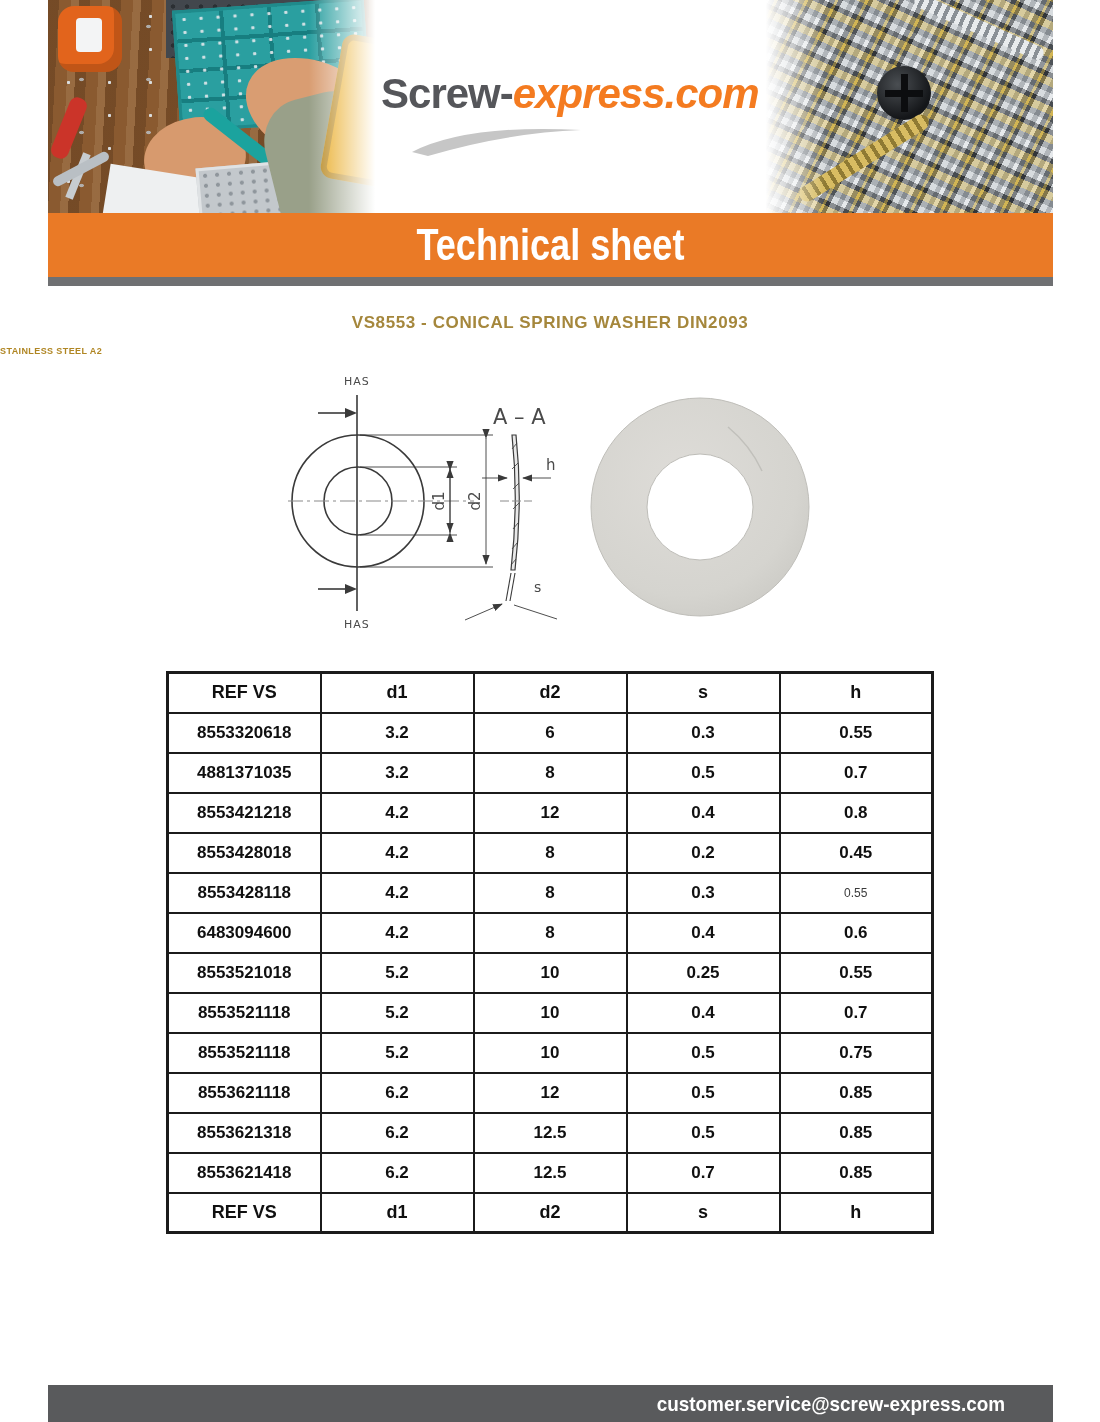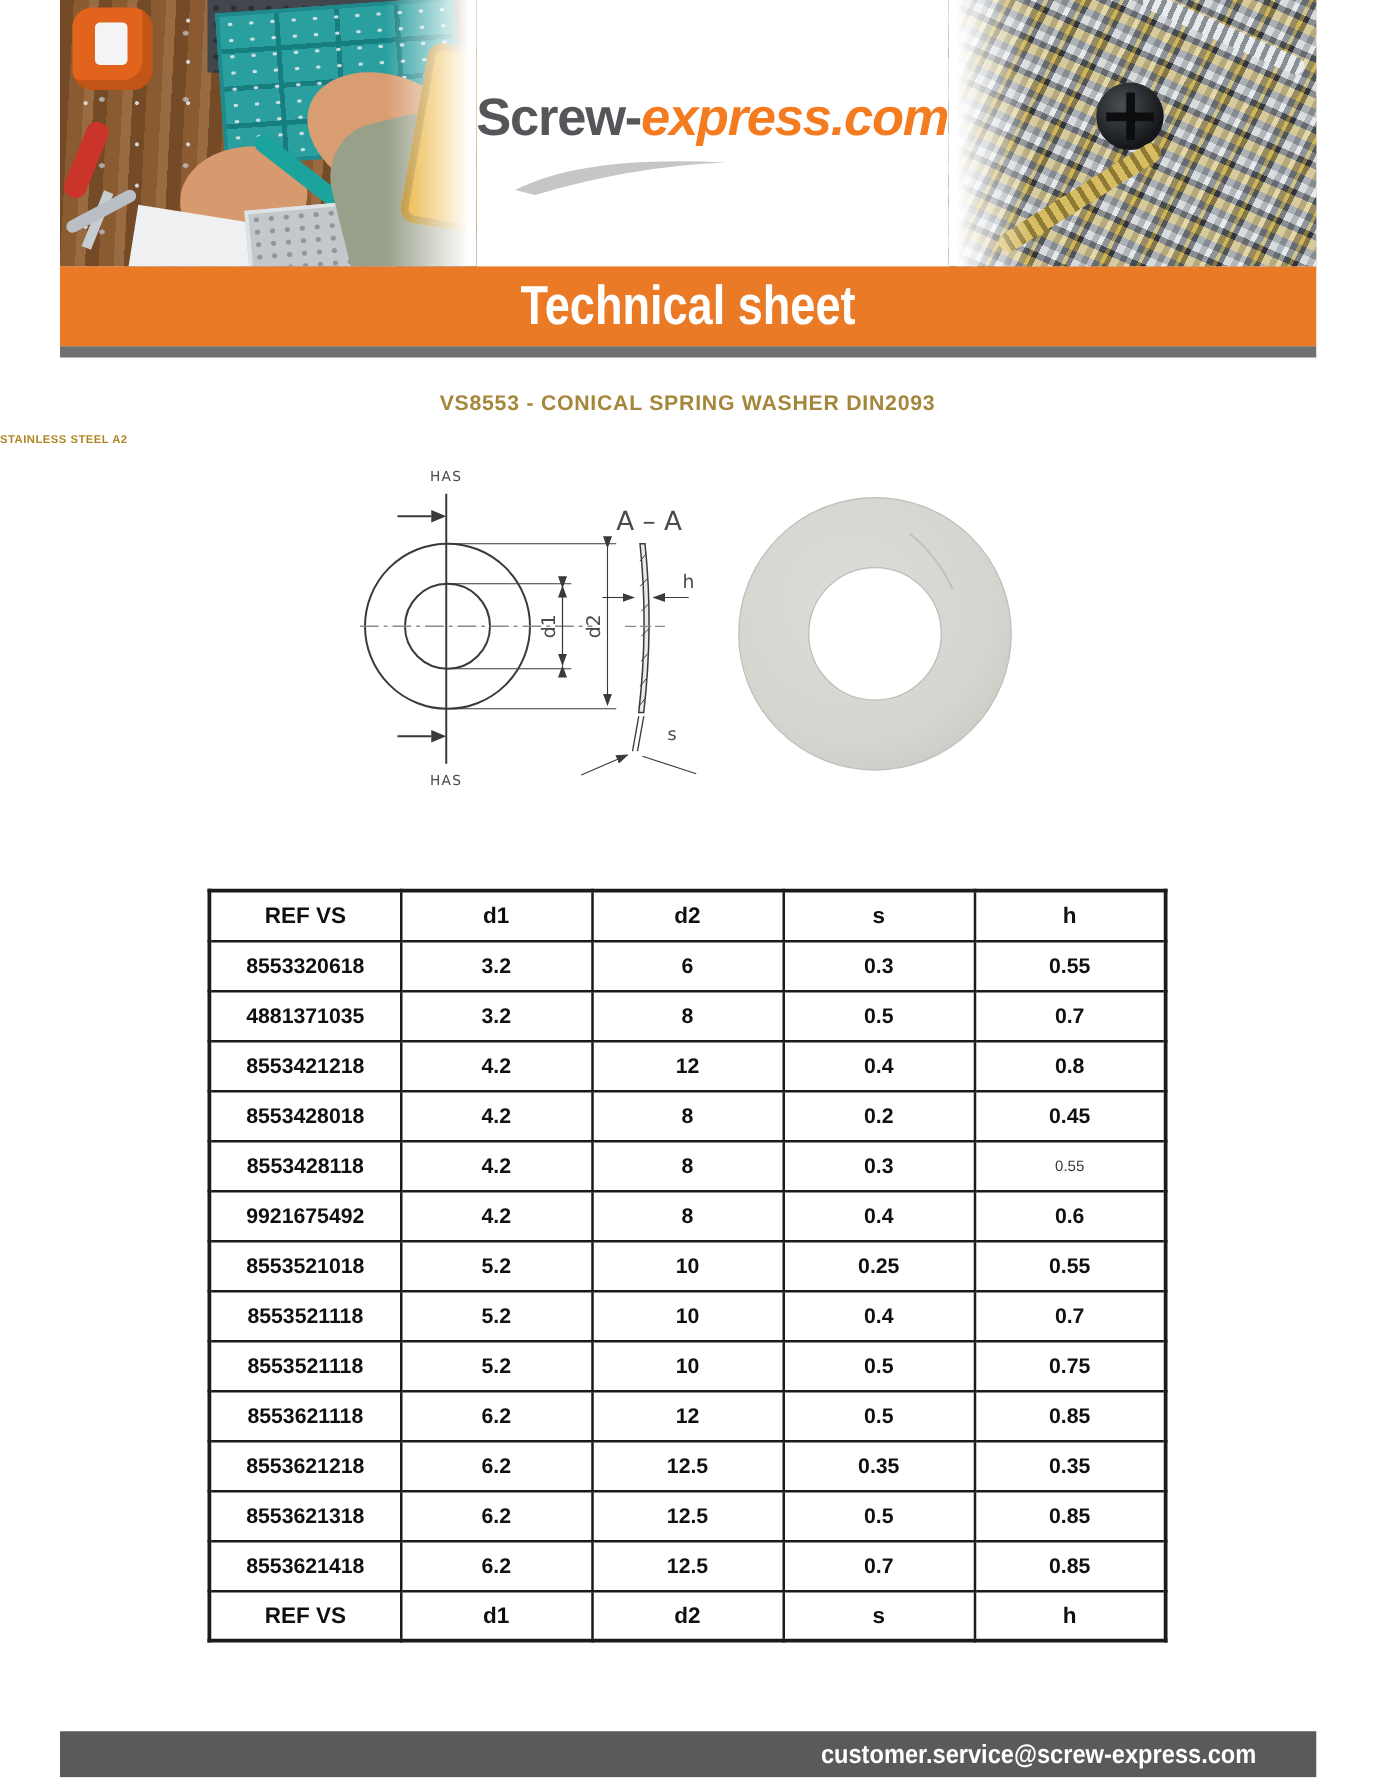--- a/index.html
+++ b/index.html
@@ -69,21 +69,21 @@
 
   
   .sheet-title { margin-top:27px; text-align:center; color:#a5873c; font-weight:bold; font-size:17px; letter-spacing:.6px; }
   .sheet-subtitle { margin-top:13px; text-align:left; color:#b08623; font-weight:bold; font-size:9px; letter-spacing:.4px; }
 
   
   .drawing-wrap { margin:15px 0 0 260px; width:560px; height:268px; }
   .drawing-wrap svg text { font-family:"DejaVu Sans", sans-serif; fill:#4a4a4a; }
 
   
-  table.spec-table { border-collapse:collapse; table-layout:fixed; width:766px; margin:72px auto 0; border:3px solid #1b1b1b; }
+  table.spec-table { border-collapse:collapse; table-layout:fixed; width:766px; margin:32px auto 0; border:3px solid #1b1b1b; }
   .spec-table th, .spec-table td { width:153px; height:40px; border:2px solid #1b1b1b; text-align:center; vertical-align:middle;
     font-weight:bold; color:#101010; font-size:17px; }
   .spec-table th { font-size:18px; }
   .spec-table tbody tr:nth-child(5) td:nth-child(5) { font-size:12px; font-weight:400; color:#3a3a3a; }
 
   
   .footer-bar { position:absolute; left:48px; right:47px; bottom:0; height:37px; background:#595a5c;
     display:flex; align-items:center; justify-content:flex-end; padding-right:48px; }
   .footer-email { color:#fff; font-weight:bold; font-size:21px; transform:scaleX(.9); transform-origin:right center; }
 </style>
@@ -233,21 +233,21 @@
           <td>0.45</td>
         </tr>
         <tr>
           <td>8553428118</td>
           <td>4.2</td>
           <td>8</td>
           <td>0.3</td>
           <td>0.55</td>
         </tr>
         <tr>
-          <td>9921675492</td>
+          <td>6483094600</td>
           <td>4.2</td>
           <td>8</td>
           <td>0.4</td>
           <td>0.6</td>
         </tr>
         <tr>
           <td>8553521018</td>
           <td>5.2</td>
           <td>10</td>
           <td>0.25</td>
@@ -268,27 +268,20 @@
           <td>0.75</td>
         </tr>
         <tr>
           <td>8553621118</td>
           <td>6.2</td>
           <td>12</td>
           <td>0.5</td>
           <td>0.85</td>
         </tr>
         <tr>
-          <td>8553621218</td>
-          <td>6.2</td>
-          <td>12.5</td>
-          <td>0.35</td>
-          <td>0.35</td>
-        </tr>
-        <tr>
           <td>8553621318</td>
           <td>6.2</td>
           <td>12.5</td>
           <td>0.5</td>
           <td>0.85</td>
         </tr>
         <tr>
           <td>8553621418</td>
           <td>6.2</td>
           <td>12.5</td>

